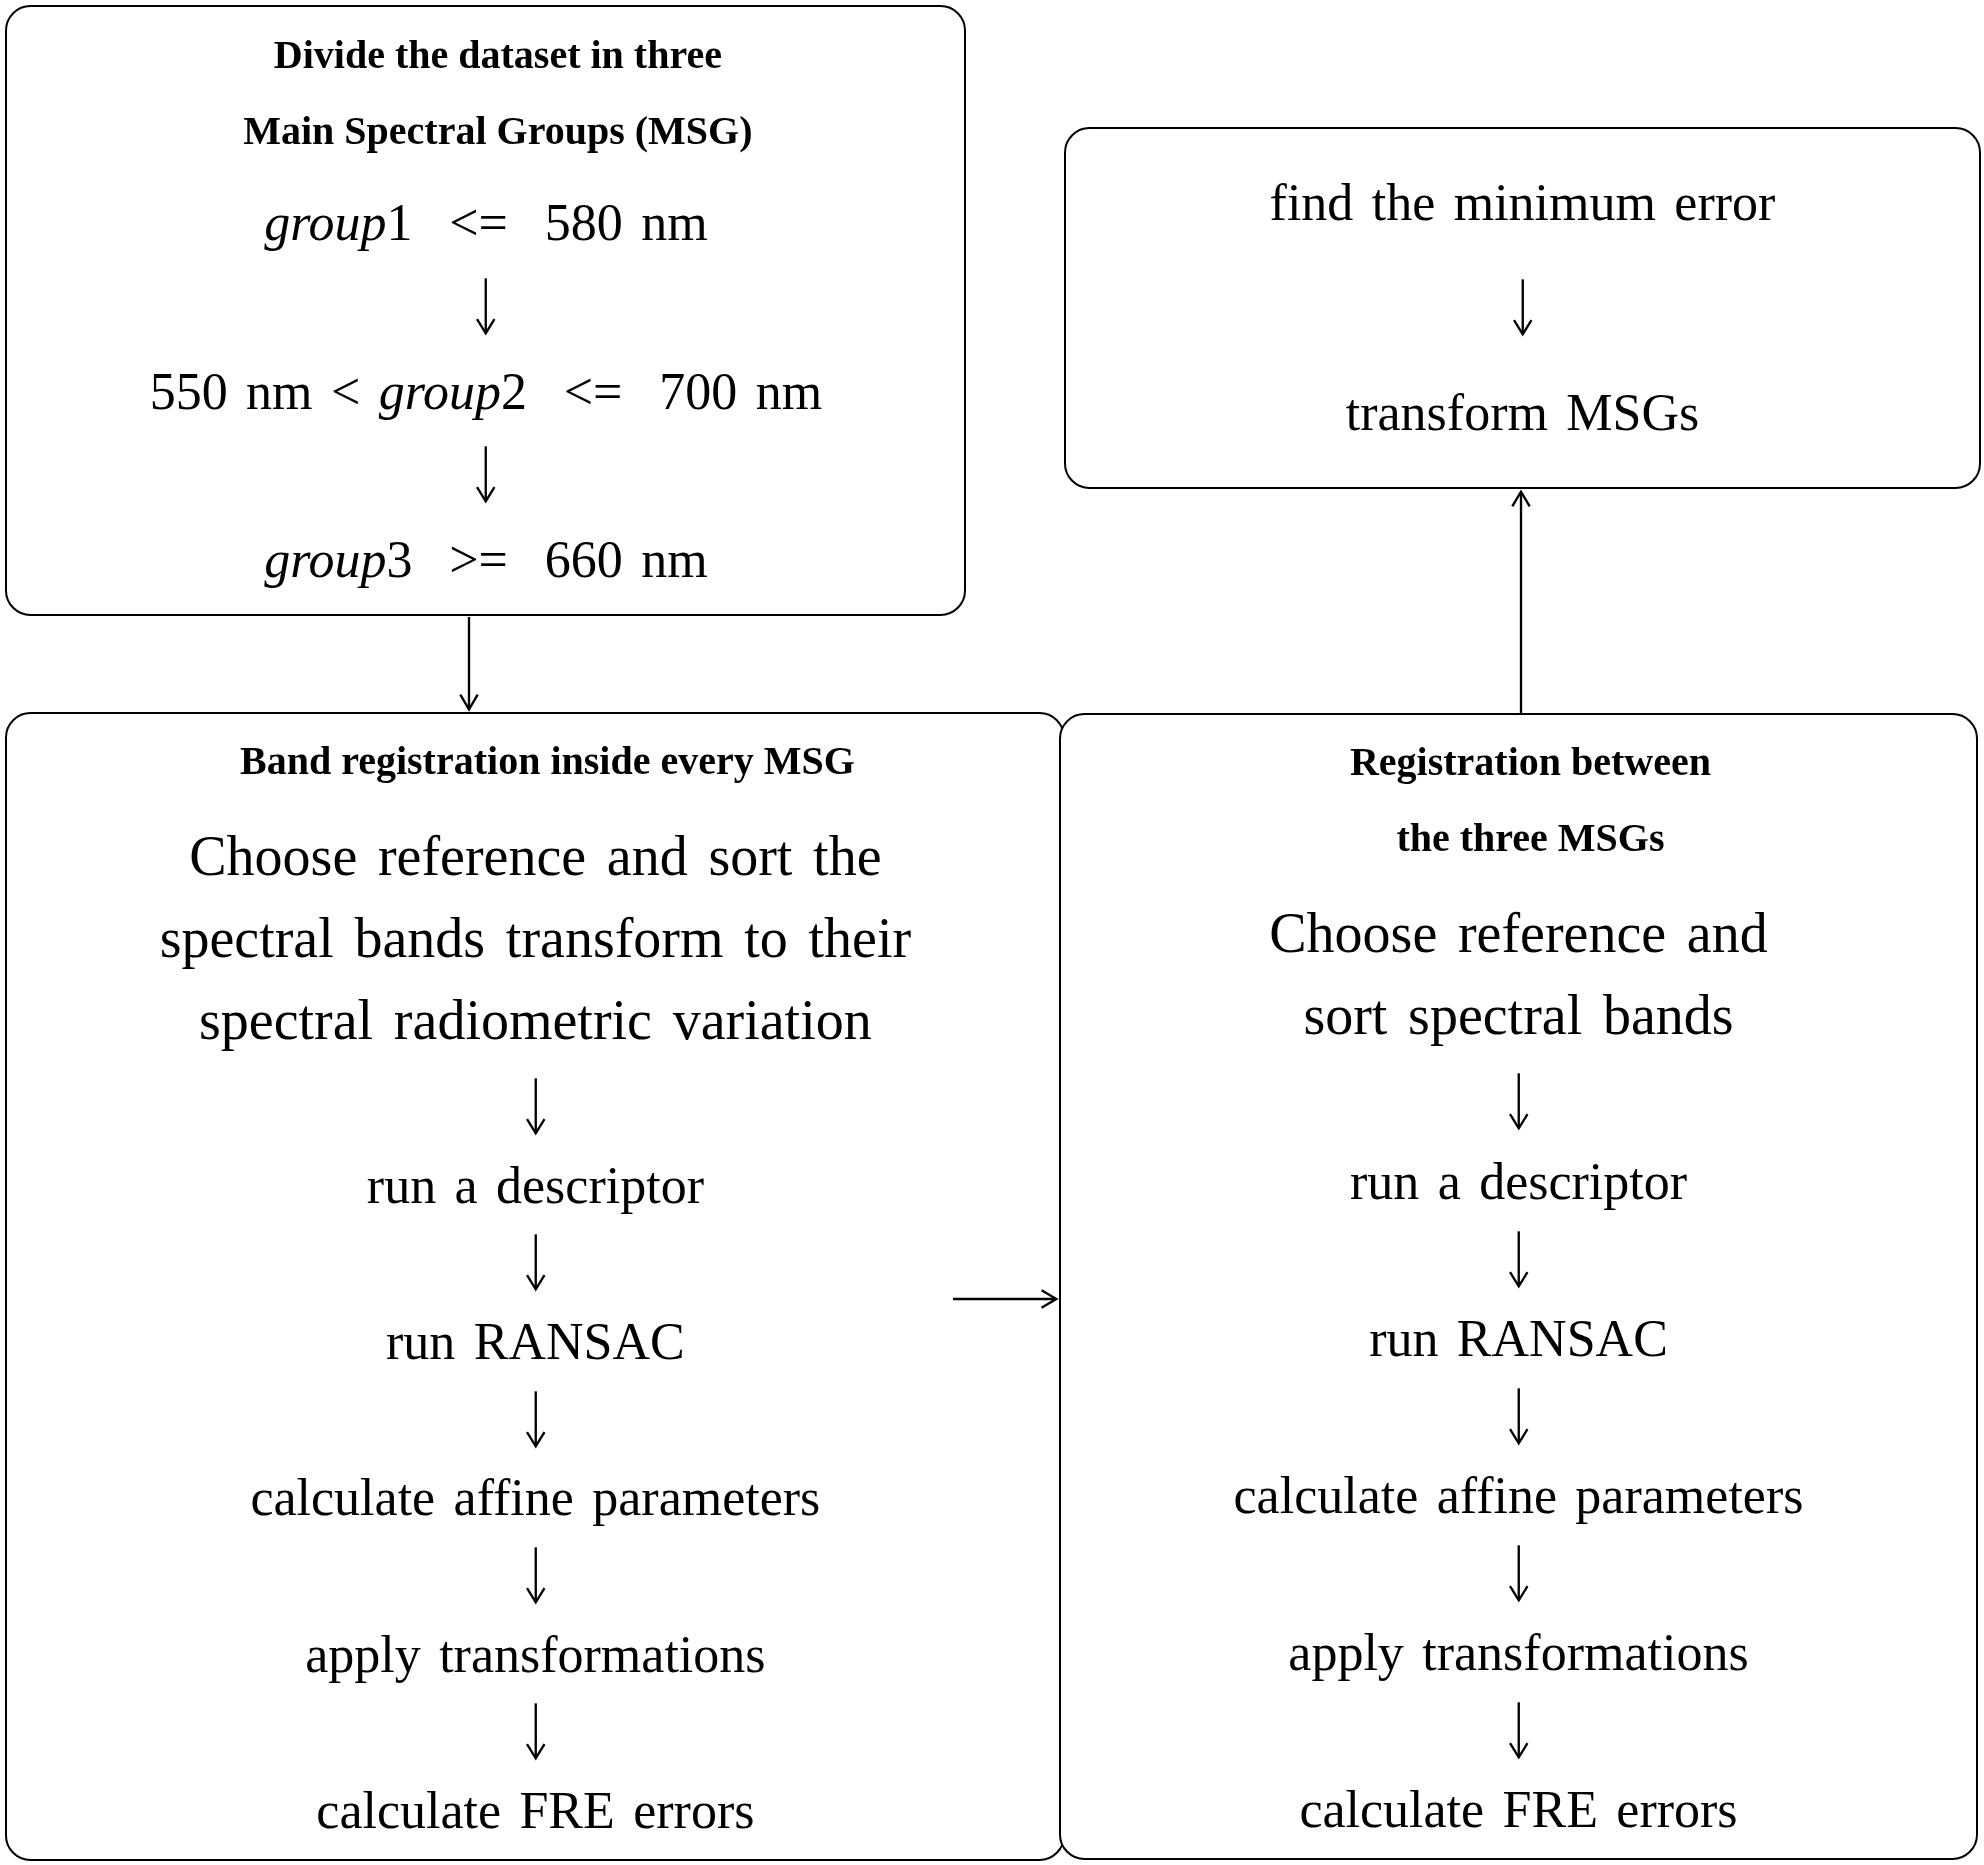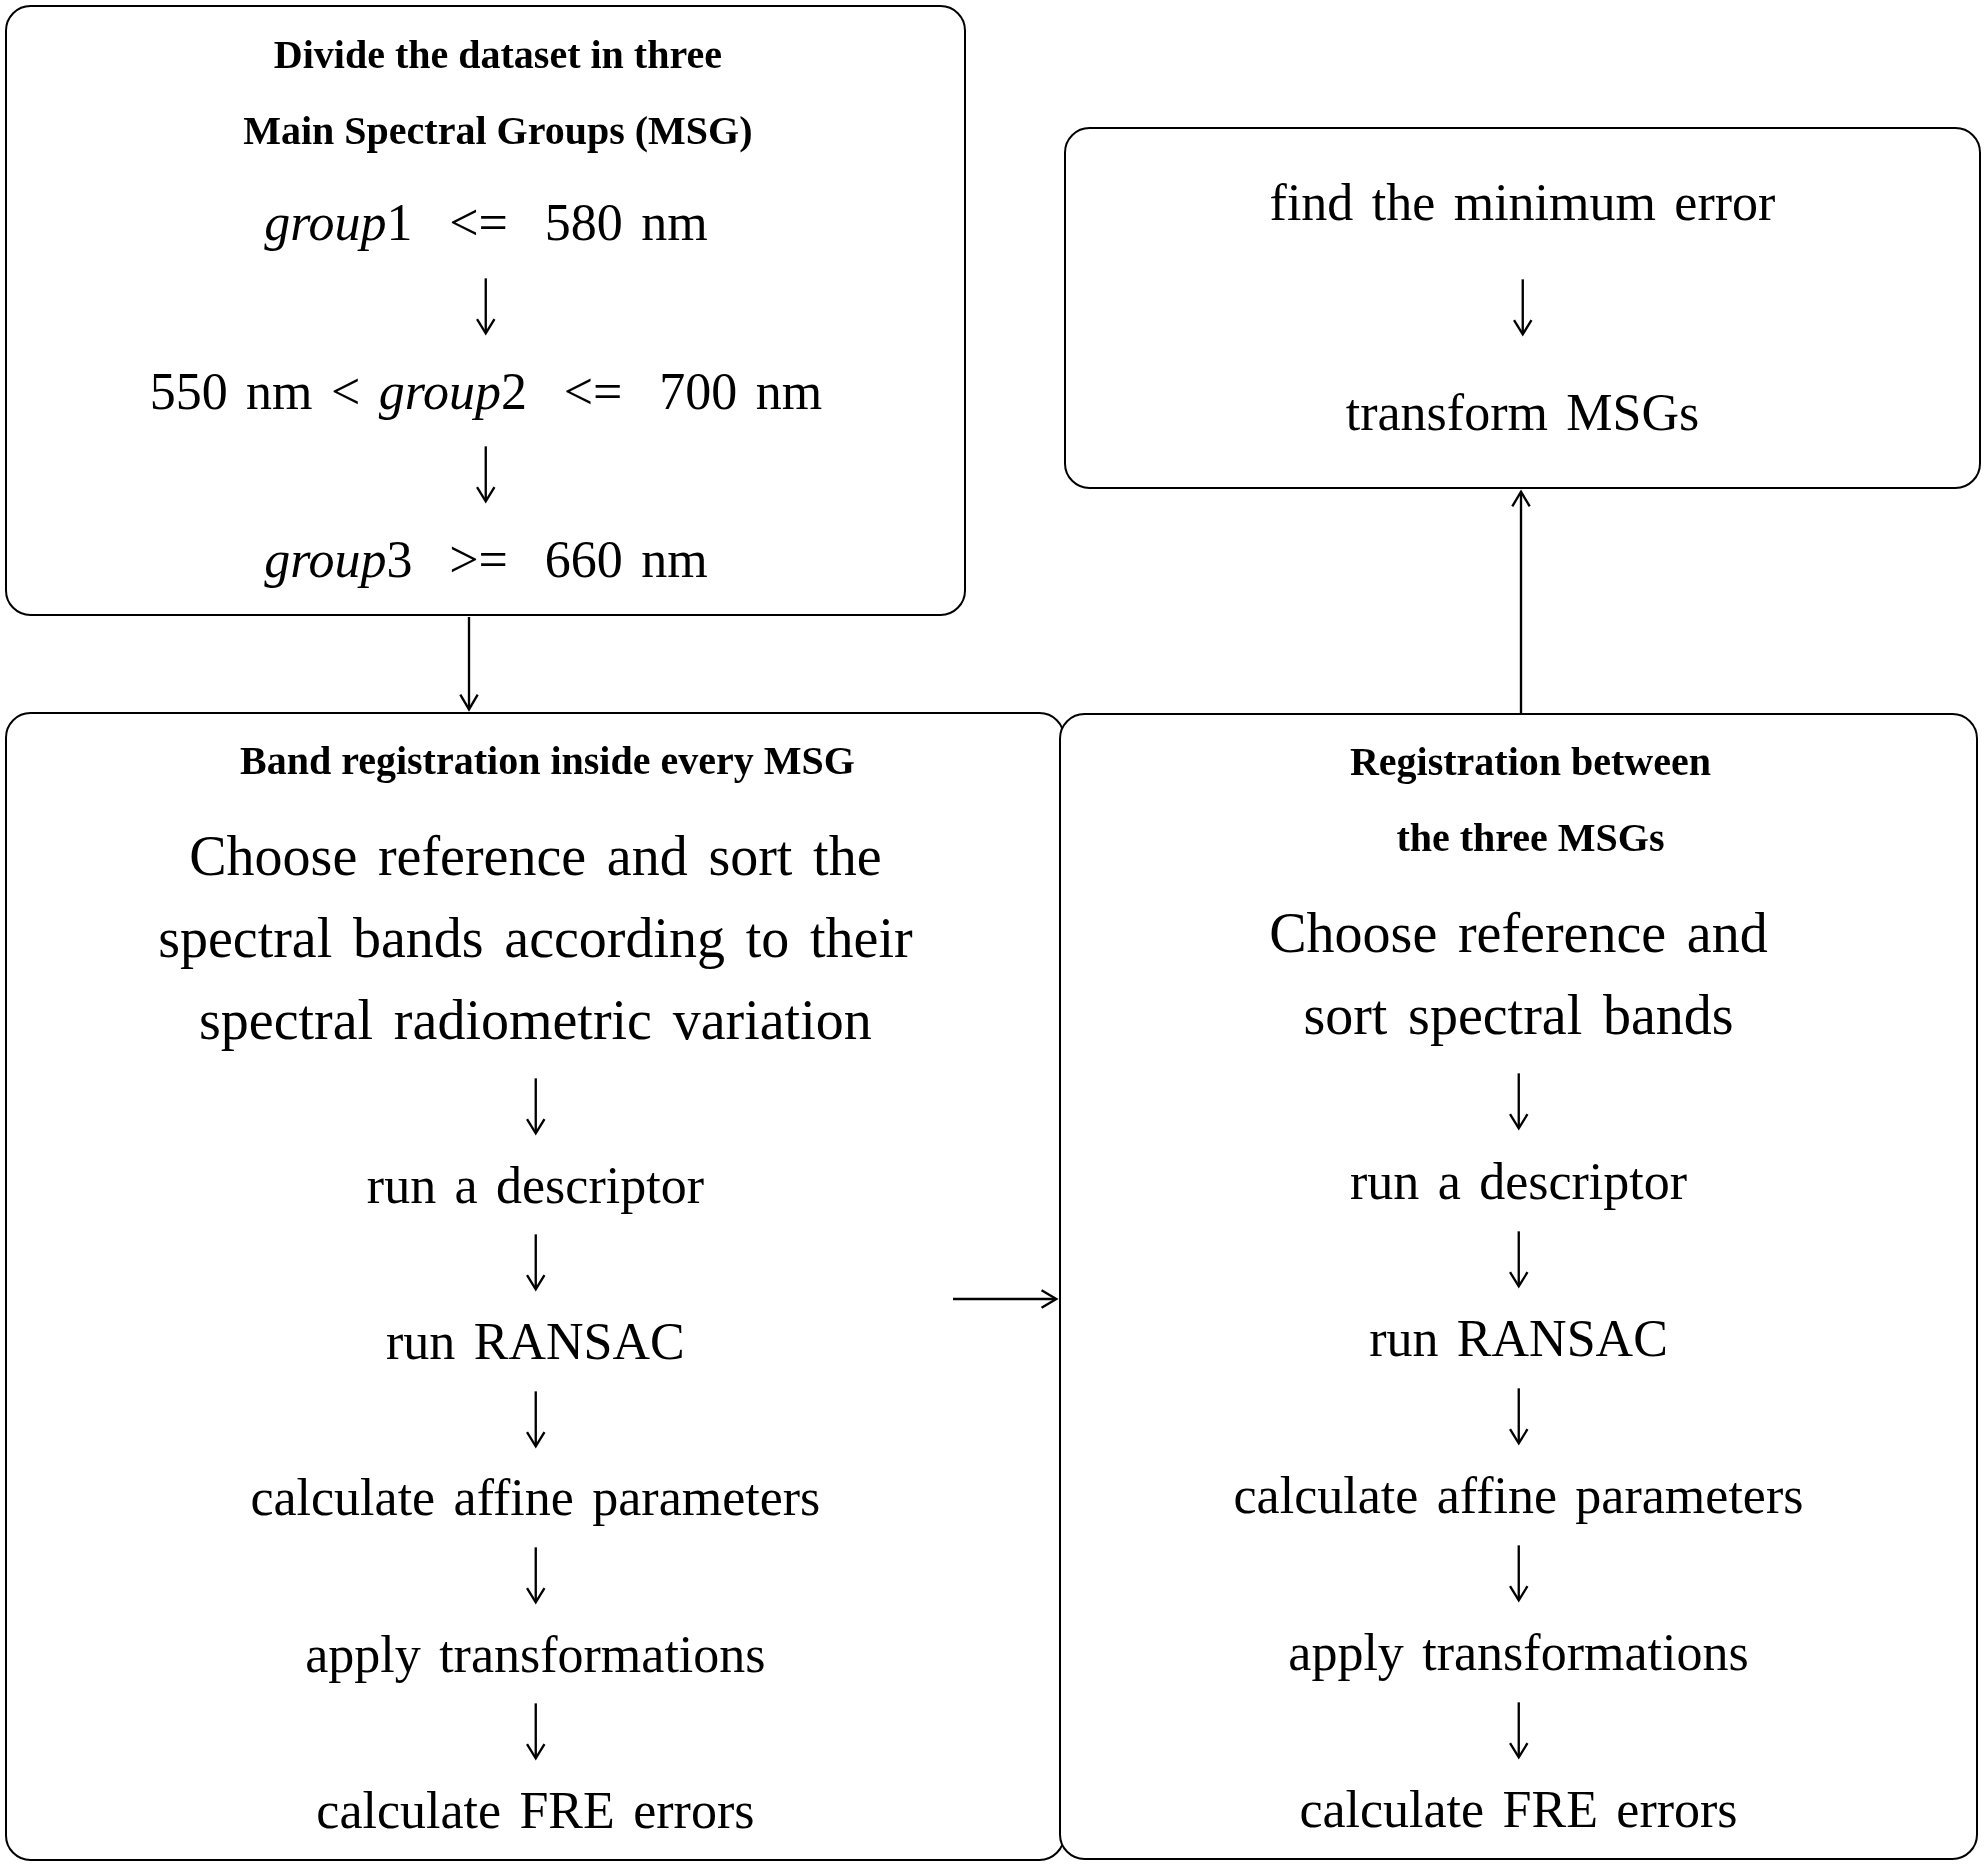--- a/index.html
+++ b/index.html
@@ -103,21 +103,21 @@
     </span>
     <div class="trow">transform MSGs</div>
   </div>
 </div>
 
 <div class="box" style="left:5.4px; top:712px; width:1060px; height:1149px;">
   <div class="btitle">Band registration inside every MSG</div>
   <div class="vflex">
     <div class="para">
       <div>Choose reference and sort the</div>
-      <div>spectral bands according to their</div>
+      <div>spectral bands transform to their</div>
       <div>spectral radiometric variation</div>
     </div>
     <span class="varrow">
       <svg width="29.5" height="59" viewBox="0 0 44 88">
           <line x1="22" y1="2" x2="22" y2="82"></line>
           <polyline points="9,63 22,84 35,63"></polyline>
         </svg>
     </span>
     <div class="trow">run a descriptor</div>
     <span class="varrow">

